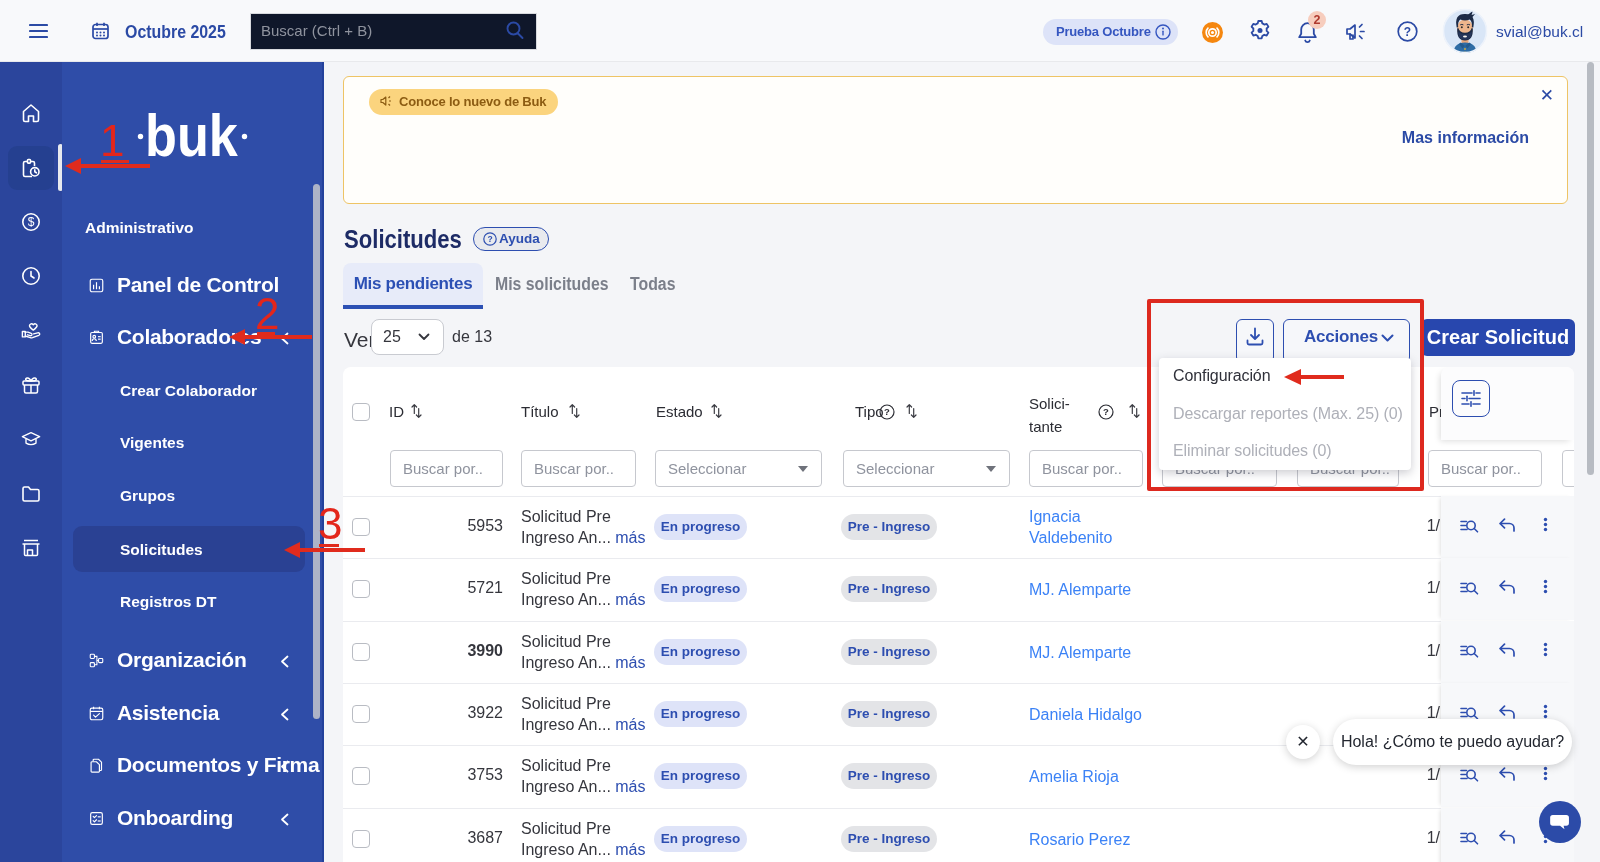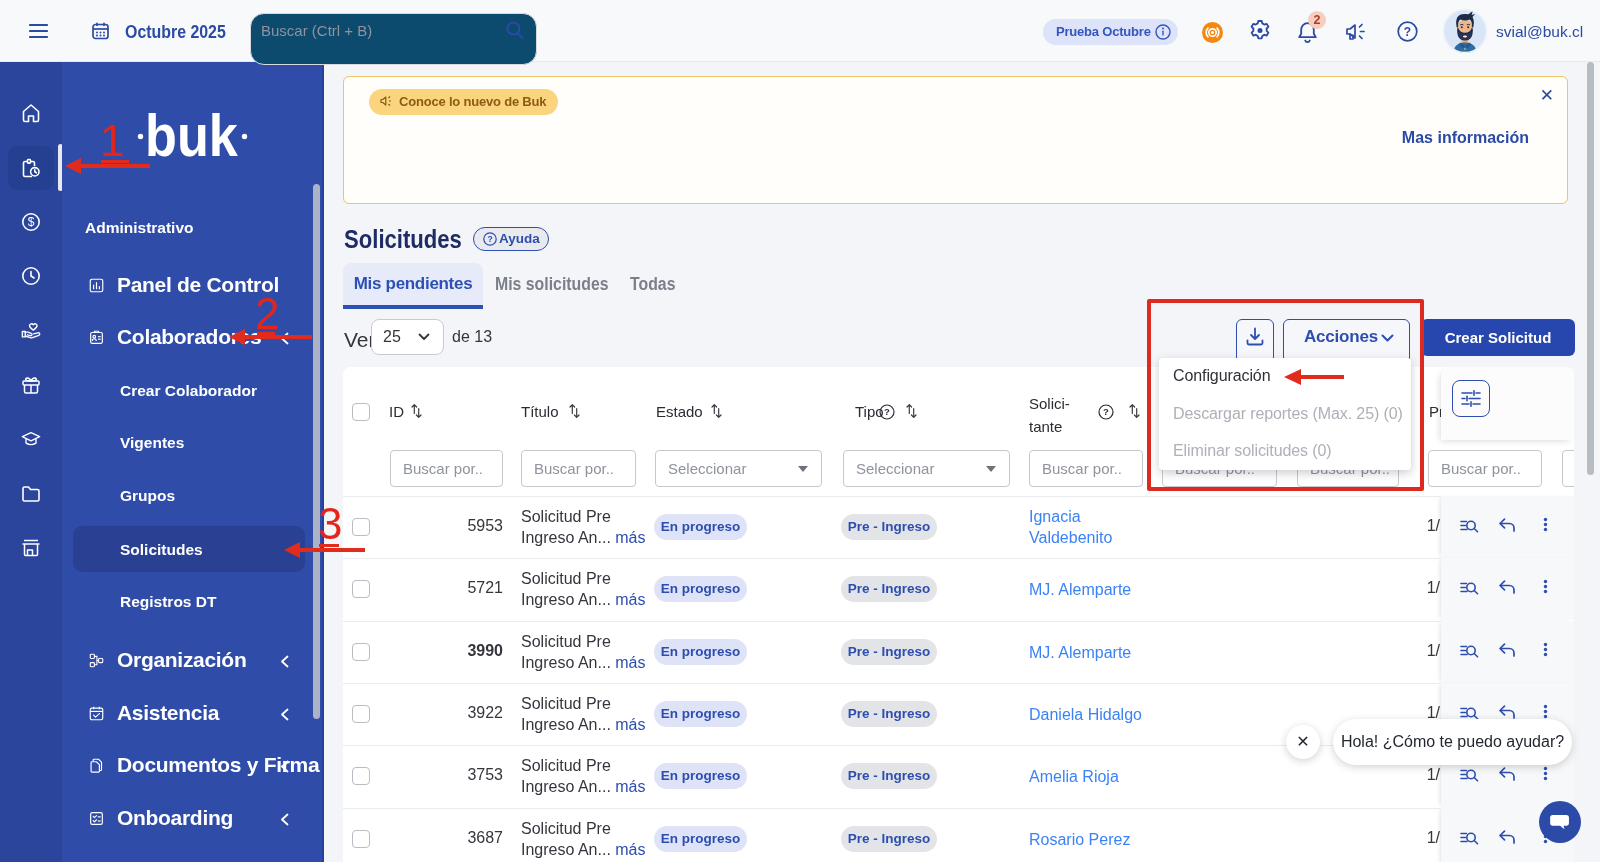--- a/index.html
+++ b/index.html
@@ -2,21 +2,21 @@
 <html><head>
 <meta charset="utf-8">
 <style>
 * { margin:0; padding:0; box-sizing:border-box; }
 html,body { width:1600px; height:862px; overflow:hidden; font-family:"Liberation Sans", sans-serif; }
 body { position:relative; background:#f4f5f8; }
 .abs { position:absolute; }
 
 
 #topbar { position:absolute; left:0; top:0; width:1600px; height:62px; background:#f8f9fb; border-bottom:1px solid #e8e9ec; z-index:5; }
-#searchbox { position:absolute; left:250px; top:13px; width:287px; height:52px; background:#0c4a6e; border:1px solid #d8dade; border-radius:14px; color:#8f939e; font-size:15px; line-height:34px; padding-left:10px; }
+#searchbox { position:absolute; left:250px; top:13px; width:287px; height:37px; background:#0f172a; border:1px solid #d8dade; border-radius:0; color:#8f939e; font-size:15px; line-height:34px; padding-left:10px; }
 .blue { color:#2b4aa5; }
 
 
 #rail { position:absolute; left:0; top:62px; width:62px; height:800px; background:#2b459c; z-index:4; }
 .railitem { position:absolute; left:21px; width:20px; height:20px; }
 #railsel { position:absolute; left:8px; top:84px; width:46px; height:44px; background:#254090; border-radius:9px; }
 #railthumb { position:absolute; left:58px; top:82px; width:5px; height:47px; background:#e8eaee; border-radius:3px; }
 
 
 #panel { position:absolute; left:62px; top:62px; width:262px; height:800px; background:#2f4da8; z-index:4; color:#fff; }
@@ -44,21 +44,21 @@
 
 #tabact { position:absolute; left:343px; top:263px; width:140px; height:42px; background:#e7ebf9; border-radius:8px 8px 0 0; color:#2c50b4; font-size:17px; font-weight:600; letter-spacing:-0.3px; text-align:center; line-height:42px; z-index:1; }
 #tabline { position:absolute; left:343px; top:305px; width:140px; height:4px; background:#2c50b4; z-index:1; }
 .tab { position:absolute; top:263px; height:42px; color:#7b7f8a; font-size:18px; font-weight:600; transform:scaleX(0.88); transform-origin:left; line-height:42px; z-index:1; }
 #versel { position:absolute; left:371px; top:319px; width:73px; height:36px; background:#fff; border:1px solid #c9cbd1; border-radius:8px; z-index:1; }
 
 
 .btn { position:absolute; top:319px; height:44px; border:1.5px solid #2d4eb0; border-radius:6px; background:#f6f7fa; z-index:1; }
 #btndl { left:1236px; width:38px; }
 #btnacc { left:1283px; width:127px; color:#2d4eb0; font-size:17px; font-weight:700; text-align:left; padding-left:20px; line-height:33px; letter-spacing:-0.2px; }
-#btncrear { position:absolute; left:1421px; top:319px; width:154px; height:37px; background:#2847ae; border-radius:6px; color:#fff; font-size:15px; font-weight:700; text-align:center; line-height:37px; z-index:1; }
+#btncrear { position:absolute; left:1421px; top:319px; width:154px; height:37px; background:#2847ae; border-radius:6px; color:#fff; font-size:20px; font-weight:700; text-align:center; line-height:37px; z-index:1; }
 
 
 #card { position:absolute; left:343px; top:367px; width:1231px; height:495px; background:#fff; border-radius:8px 8px 0 0; overflow:hidden; z-index:1; }
 .colh { position:absolute; font-size:15px; font-weight:400; color:#2b2c33; white-space:nowrap; }
 .finput { position:absolute; top:83px; height:37px; background:#fff; border:1px solid #c6c8ce; border-radius:4px; color:#8f939e; font-size:15px; line-height:35px; padding-left:12px; white-space:nowrap; overflow:hidden; }
 .row { position:absolute; left:0; width:1231px; height:62px; }
 .rsep { position:absolute; left:0; width:1231px; height:1px; background:#eaebef; }
 .cbx { position:absolute; left:9px; width:18px; height:18px; border:1.5px solid #b9bcc3; border-radius:4px; background:#fff; }
 .idv { position:absolute; left:46px; width:114px; text-align:right; font-size:16px; color:#35363d; }
 .tit { position:absolute; left:178px; font-size:16px; color:#35363d; line-height:21px; }

